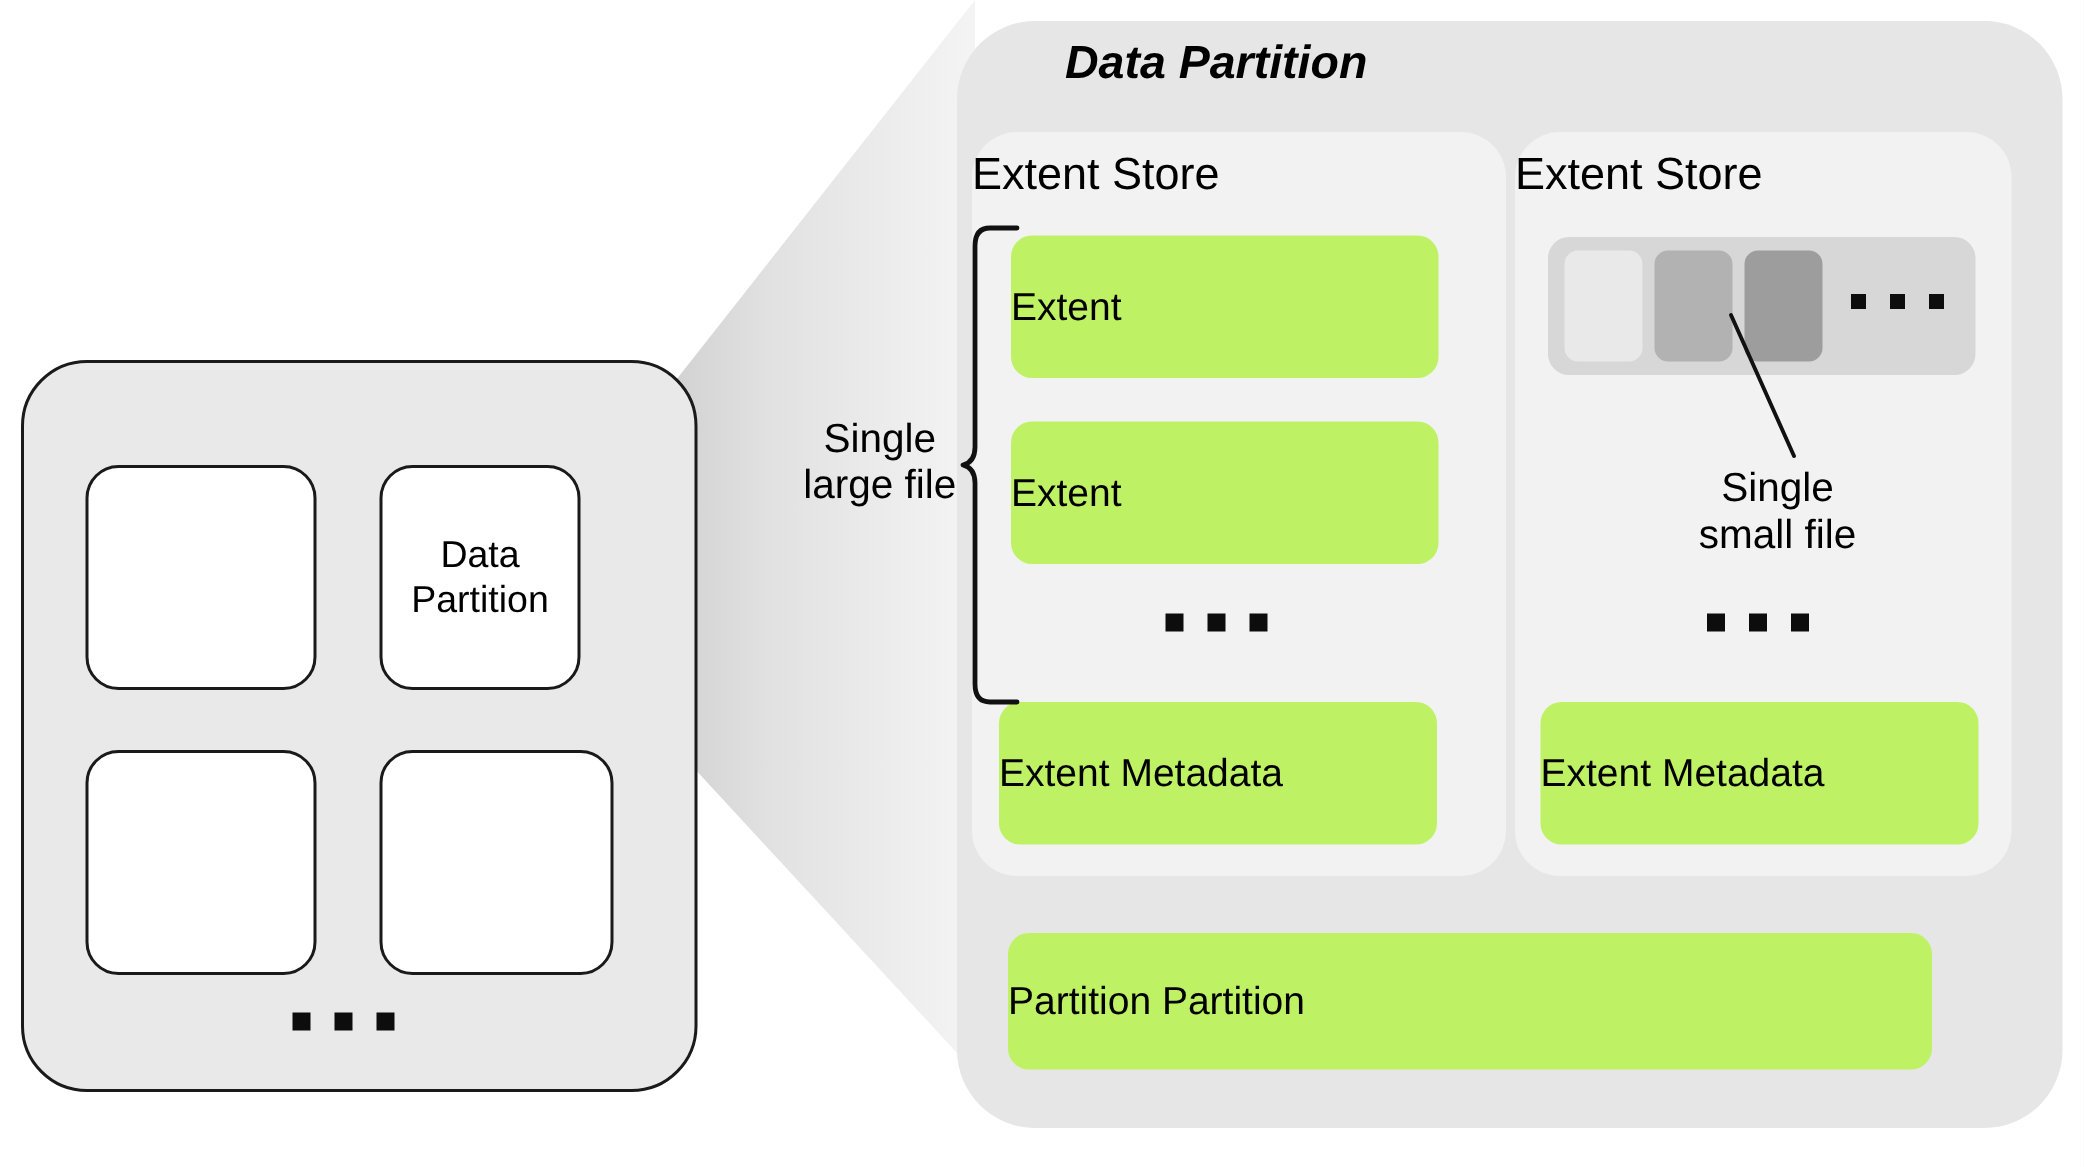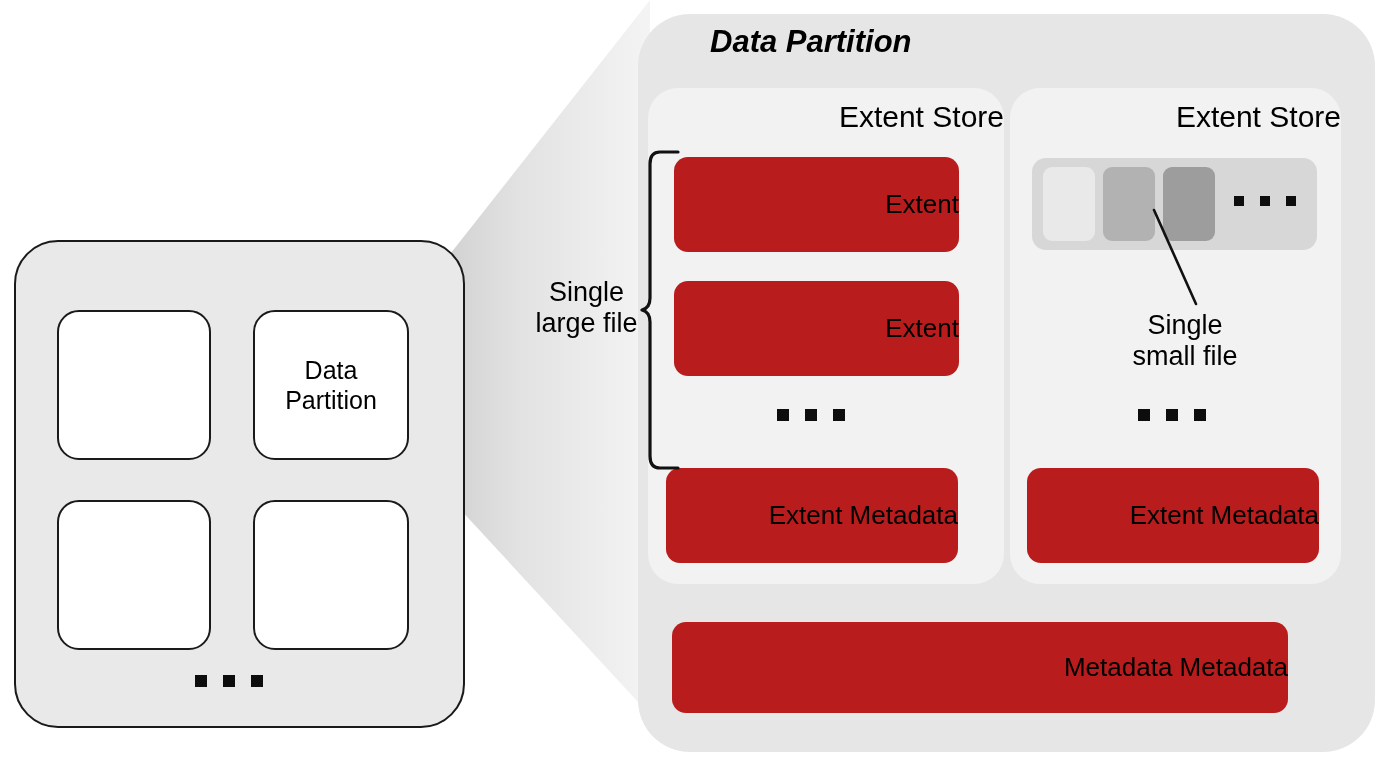--- a/index.html
+++ b/index.html
@@ -17,21 +17,21 @@
     width: 1389px;
     height: 778px;
     background: #ffffff;
     overflow: hidden;
   }
 
   
   .lbl {
     position: absolute;
     color: #000000;
-    text-align: right;
+    text-align: left;
     line-height: 1.16;
     white-space: pre-line;
     user-select: none;
   }
 
   
   #data-node {
     position: absolute;
     left: 14px;
     top: 240px;
@@ -61,21 +61,21 @@
     justify-content: center;
   }
   .node-slot .slot-text {
     font-size: 25px;
     color: #000;
     text-align: center;
     line-height: 1.2;
     white-space: pre-line;
   }
   #node-slot-1 { left: 57px;  top: 310px; width: 154px; height: 150px; }
-  #node-slot-2 { left: 253px; top: 310px; width: 156px; height: 150px; }
+  #node-slot-2 { left: 253px; top: 310px; width: 134px; height: 150px; }
   #node-slot-3 { left: 57px;  top: 500px; width: 154px; height: 150px; }
   #node-slot-4 { left: 253px; top: 500px; width: 156px; height: 150px; }
 
   
   .dots {
     position: absolute;
     display: flex;
     align-items: center;
     gap: 16px;
   }
@@ -133,26 +133,26 @@
   .store-title {
     font-size: 30px;
     font-weight: 400;
   }
   #store-title-1 { left: 648px;  top: 100px; width: 356px; }
   #store-title-2 { left: 1010px; top: 100px; width: 331px; }
 
   
   .gbox {
     position: absolute;
-    background: #b91c1c;
+    background: #bef264;
     border-radius: 14px;
     box-sizing: border-box;
     display: flex;
     align-items: center;
-    justify-content: flex-end;
+    justify-content: flex-start;
   }
   .gbox span {
     font-size: 26px;
     color: #000;
   }
   #extent-1 { left: 674px; top: 157px; width: 285px; height: 95px; }
   #extent-2 { left: 674px; top: 281px; width: 285px; height: 95px; }
   #extent-metadata-1 { left: 666px; top: 468px; width: 292px; height: 95px; }
   #extent-metadata-2 { left: 1027px; top: 468px; width: 292px; height: 95px; }
   #partition-metadata {
@@ -315,16 +315,16 @@
     <i></i>
       <i></i>
       <i></i>
   </div>
 
   <div class="gbox" id="extent-metadata-2">
     <span>Extent Metadata</span>
   </div>
 
   <div class="gbox" id="partition-metadata">
-    <span>Metadata Metadata</span>
+    <span>Partition Partition</span>
   </div>
 
 </div>
 
 </body></html>

